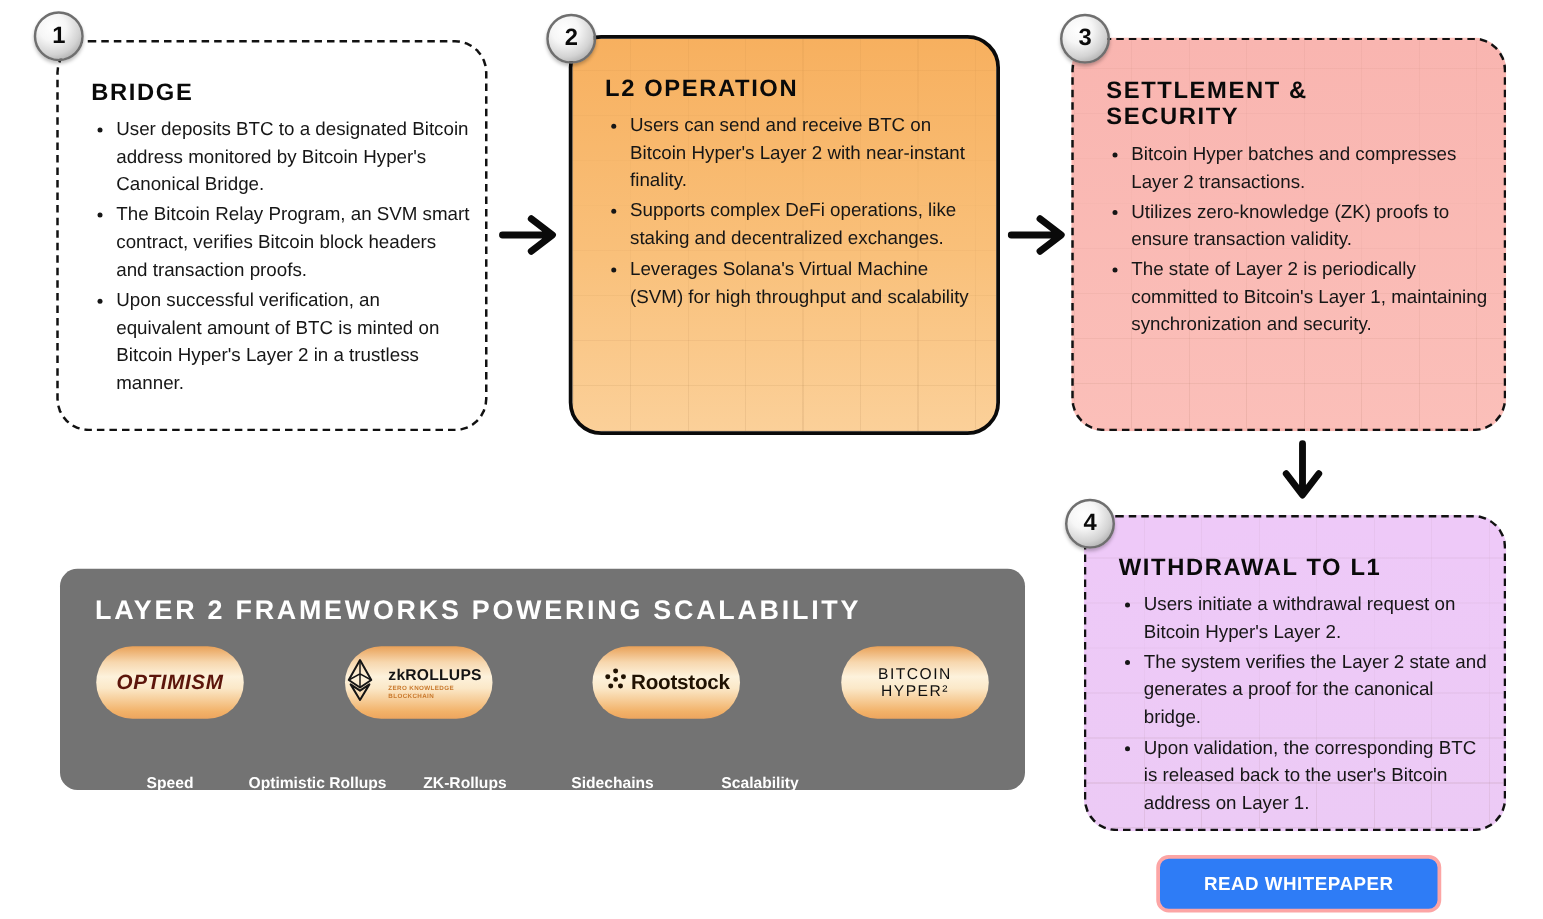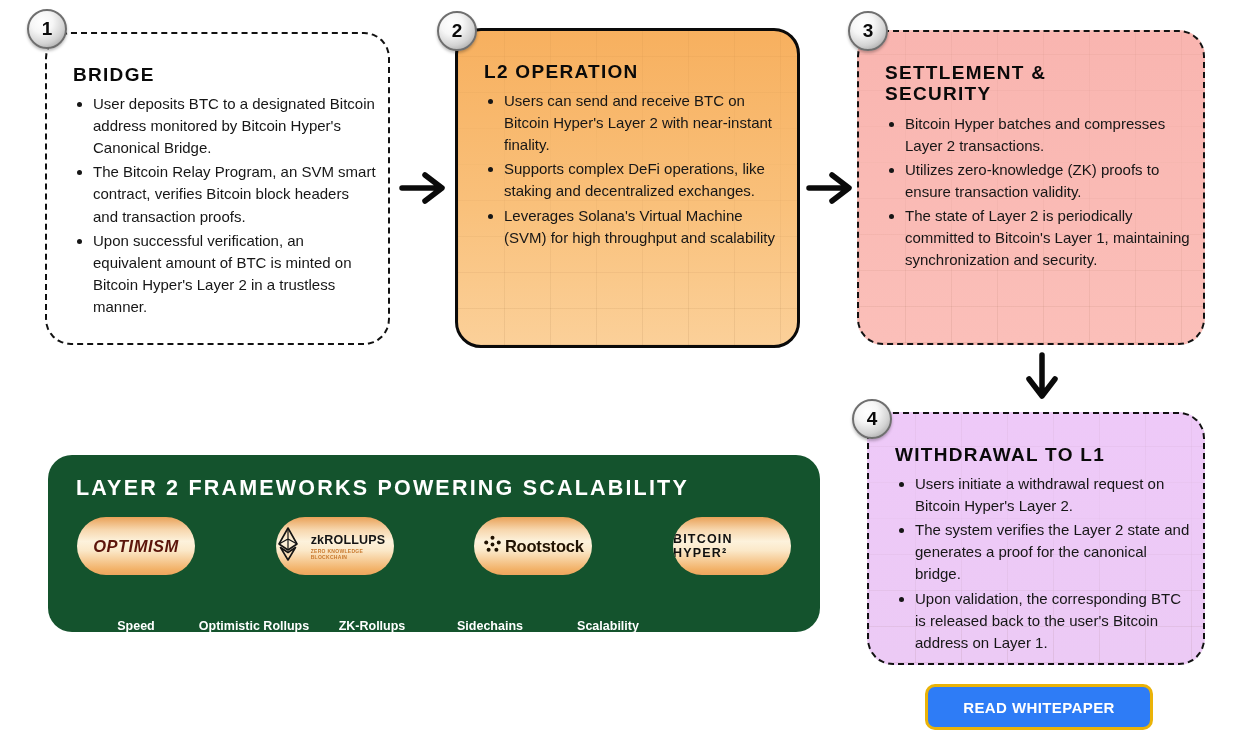--- a/index.html
+++ b/index.html
@@ -45,21 +45,21 @@
   .ball4 { left:852px; top:399px; }
 
   
   .arrow { position:absolute; z-index:4; }
   .arrow svg { display:block; }
   .arrow-1 { left:399px; top:170px; }
   .arrow-2 { left:806px; top:170px; }
   .arrow-3 { left:1023px; top:351px; }
 
   
-  .panel { position:absolute; left:48px; top:455px; width:772px; height:177px; background:#14532d; border-radius:24px; }
+  .panel { position:absolute; left:48px; top:455px; width:772px; height:177px; background:#737373; border-radius:14px; }
   .panel-title {
     position:absolute; left:28px; top:21px; color:#ffffff; font-size:21.5px; font-weight:800;
     letter-spacing:2.2px; white-space:nowrap;
   }
   .pill-row { position:absolute; left:29px; right:29px; top:62px; display:flex; justify-content:space-between; }
   .pill {
     width:118px; height:58px; border-radius:29px;
     background:linear-gradient(180deg,#e9a158 0%,#f7d7ae 22%,#fdf2dc 42%,#fbe8c8 58%,#f2b269 90%,#eda55e 100%);
     display:flex; align-items:center; justify-content:center; overflow:hidden;
   }
@@ -81,26 +81,26 @@
   .zk-wrap { display:flex; align-items:center; gap:11px; }
   .zk-textcol { display:flex; flex-direction:column; align-items:flex-start; }
   .zk-word { font-size:12.5px; font-weight:700; color:#141414; letter-spacing:.2px; }
   .zk-tag { font-size:5px; font-weight:700; color:#c8782c; letter-spacing:.3px; margin-top:1px; }
 
   
   .rsk-wrap { display:flex; align-items:center; gap:3px; }
   .rsk-word { font-size:16.5px; font-weight:700; color:#201202; letter-spacing:-0.2px; }
 
   
-  .bh-word { font-size:12.5px; font-weight:700; color:#101010; letter-spacing:1.2px; }
+  .bh-word { font-size:12.5px; font-weight:400; color:#101010; letter-spacing:1.2px;text-align:center; }
 
   
   .cta {
     position:absolute; left:925px; top:684px; width:228px; height:46px;
-    background:#2e7cf6; border:3px solid #eab308; border-radius:10px;
+    background:#2e7cf6; border:3px solid #fca5a5; border-radius:10px;
     color:#ffffff; font-family:"Liberation Sans", sans-serif; font-size:15px; font-weight:800; letter-spacing:.4px;
     cursor:pointer; display:flex; align-items:center; justify-content:center;
   }
 </style>
 </head>
 <body>
 
 <div class="stage">
 
   <div class="step-box step1">

